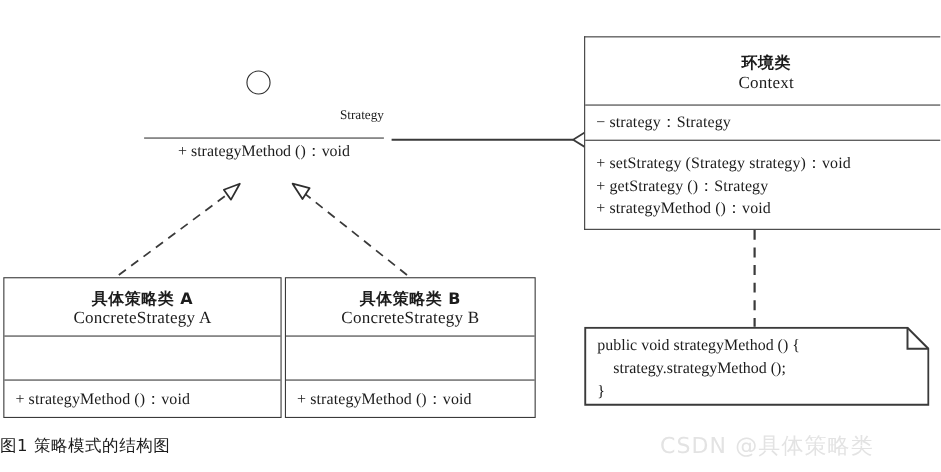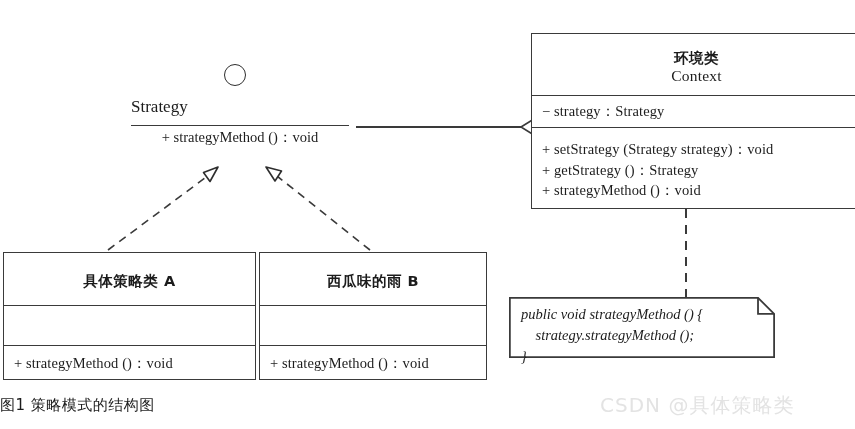--- a/index.html
+++ b/index.html
@@ -73,22 +73,22 @@
     border: 1.8px solid #2e2e2e;
     border-radius: 50%;
     background: #fff;
     box-sizing: border-box;
   }
   #strategy-name {
     position: absolute;
     left: 0;
     top: 37px;
     width: 218px;
-    text-align: left;
-    font-size: 17px;
+    text-align: right;
+    font-size: 12px;
   }
   #strategy-rule {
     position: absolute;
     left: 0;
     top: 65px;
     width: 218px;
     height: 0;
     border-top: 1.8px solid #3a3a3a;
   }
   #strategy-method {
@@ -116,25 +116,24 @@
   #concrete-a-box { left: 3px;   top: 252px; width: 253px; height: 128px; }
   #concrete-b-box { left: 259px; top: 252px; width: 228px; height: 128px; }
   .cs-title-cmp { height: 53px; padding-top: 5px; }
   .cs-attr-cmp  { height: 40px; }
   .cs-ops-cmp   { height: 35px; }
   .cs-ops-cmp .member { text-align: left; }
 
   
   #note-box {
     position: absolute;
-    left: 509px;
+    left: 531px;
     top: 297px;
-    width: 266px;
+    width: 314px;
     height: 72px;
-    font-style: italic;
   }
   #note-shape {
     position: absolute;
     inset: 0;
   }
   #note-text {
     position: absolute;
     left: 12px;
     top: 7px;
     font-size: 14.5px;
@@ -221,32 +220,34 @@
       <div class="member">+ setStrategy (Strategy strategy)：void</div>
       <div class="member">+ getStrategy ()：Strategy</div>
       <div class="member">+ strategyMethod ()：void</div>
     </div>
   </div>
 
   <div id="concrete-a-box" class="uml-box">
     <div class="compartment cs-title-cmp">
       <div class="box-title">
         <span class="cn">具体策略类 A</span>
+        <span class="en">ConcreteStrategy  A</span>
       </div>
     </div>
     <div class="compartment cs-attr-cmp"></div>
     <div class="compartment cs-ops-cmp last">
       <div class="member">+ strategyMethod ()：void</div>
     </div>
   </div>
 
   <div id="concrete-b-box" class="uml-box">
     <div class="compartment cs-title-cmp">
       <div class="box-title">
-        <span class="cn">西瓜味的雨 B</span>
+        <span class="cn">具体策略类 B</span>
+        <span class="en">ConcreteStrategy  B</span>
       </div>
     </div>
     <div class="compartment cs-attr-cmp"></div>
     <div class="compartment cs-ops-cmp last">
       <div class="member">+ strategyMethod ()：void</div>
     </div>
   </div>
 
   <div id="note-box">
     <svg id="note-shape" viewBox="0 0 314 72" preserveAspectRatio="none" xmlns="http://www.w3.org/2000/svg">

